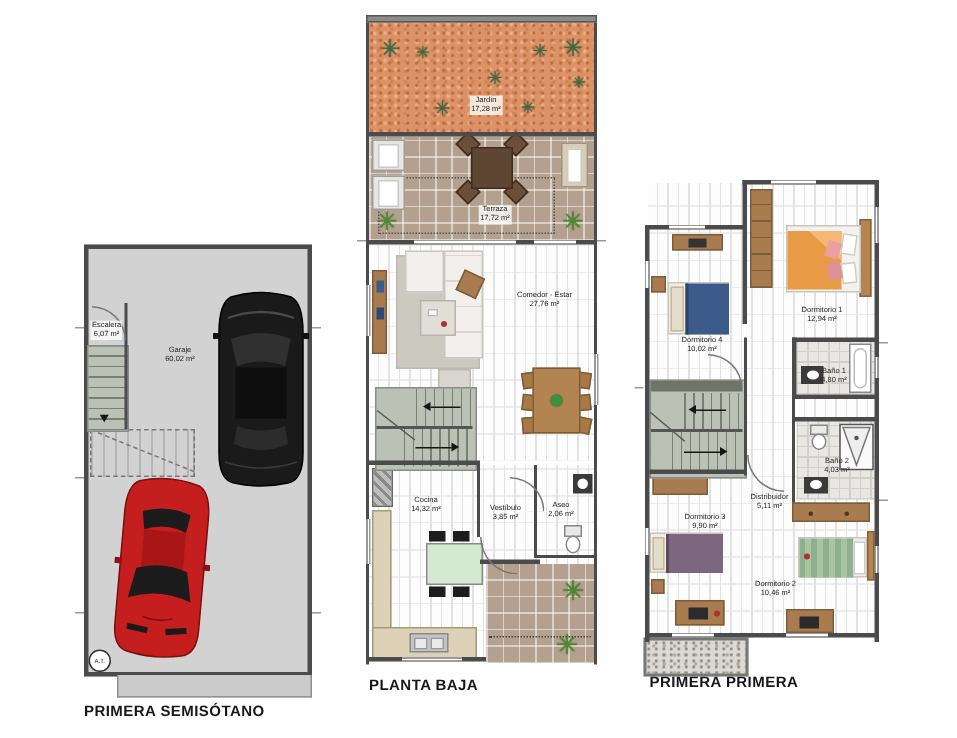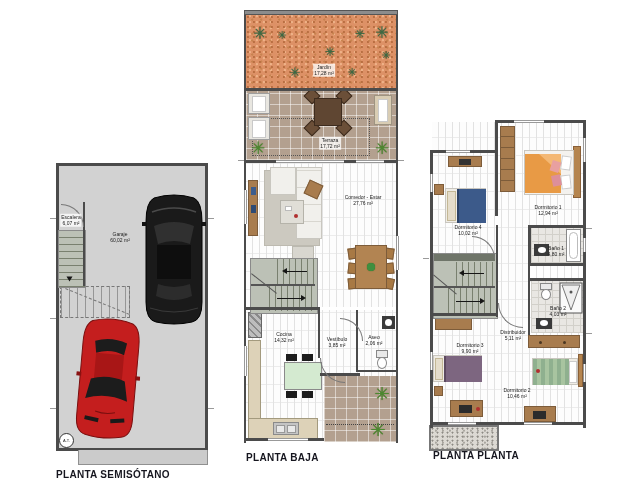--- a/index.html
+++ b/index.html
@@ -95,21 +95,21 @@
     <div class="abs" style="left:9px;top:275px;width:15px;height:15px;border:1px solid #333;border-radius:50%;background:#fff;z-index:15;display:flex;align-items:center;justify-content:center;font-size:4px;color:#222;">
       <span>A.T.</span>
     </div>
 
     <div class="tick" style="left:0;top:60px;width:6px;height:1px;"></div>
     <div class="tick" style="left:0;top:160px;width:6px;height:1px;"></div>
     <div class="tick" style="left:0;top:250px;width:6px;height:1px;"></div>
     <div class="tick" style="left:158px;top:60px;width:6px;height:1px;"></div>
     <div class="tick" style="left:158px;top:250px;width:6px;height:1px;"></div>
 
-    <div class="plan-title" style="left:6px;top:311px;">PLANTA SEMISÓTANO</div>
+    <div class="plan-title" style="left:6px;top:311px;">PRIMERA SEMISÓTANO</div>
   </div>
 
   <div class="abs" style="left:244px;top:10px;width:156px;height:460px;">
 
     <div class="abs" style="left:0;top:0;width:154px;height:5px;background:#8c8c8c;border:1px solid #555;z-index:20;"></div>
     <div class="wall" style="left:0;top:5px;width:2px;height:428px;"></div>
     <div class="wall" style="left:152px;top:5px;width:2px;height:428px;"></div>
 
     <div class="abs jardin-tx" style="left:2px;top:5px;width:150px;height:73px;z-index:1;"></div>
     <span class="plant" style="left:16px;top:23px;font-size:16px;">✳</span>
@@ -387,16 +387,16 @@
       <span>Dormitorio 2</span>
       <span>10,46 m²</span>
     </div>
 
     <div class="abs gravel-tx" style="left:1px;top:317px;width:70px;height:26px;border:2px solid #777;z-index:2;"></div>
 
     <div class="tick" style="left:-5px;top:150px;width:6px;height:1px;"></div>
     <div class="tick" style="left:158px;top:120px;width:6px;height:1px;"></div>
     <div class="tick" style="left:158px;top:225px;width:6px;height:1px;"></div>
 
-    <div class="plan-title" style="left:5px;top:342px;">PLANTA PLANTA</div>
+    <div class="plan-title" style="left:5px;top:342px;">PRIMERA PRIMERA</div>
   </div>
 
 </div>
 
 </body></html>

